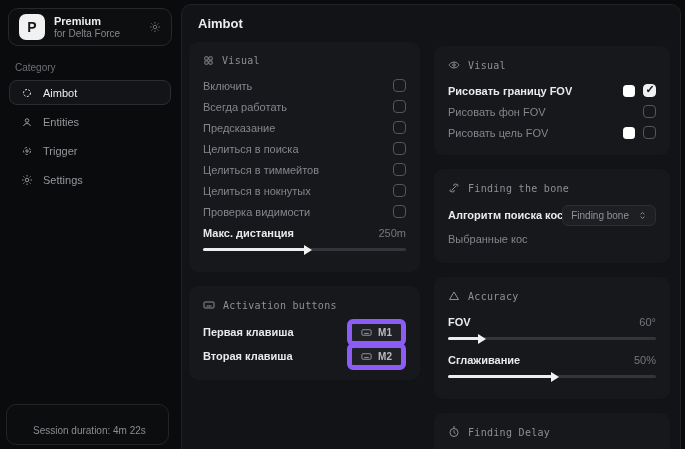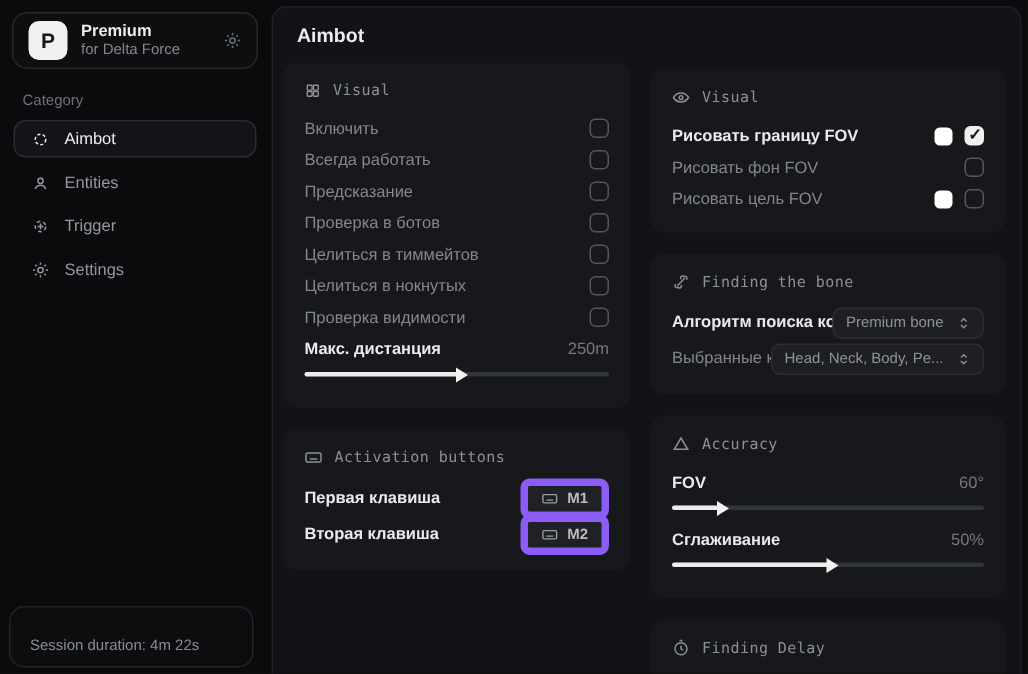--- a/index.html
+++ b/index.html
@@ -33,21 +33,21 @@
   .nav-item {
     height:25px; display:flex; align-items:center; gap:10px;
     padding:0 11px; margin-bottom:4px; border-radius:8px;
     border:1px solid transparent; color:#94979c; font-size:11px; cursor:pointer;
   }
   .nav-item.active { border-color:#2b2d32; background:#131417; color:#ededee; }
   .nav-item .ic { display:flex; color:inherit; }
   .session-box {
     position:absolute; left:6px; bottom:4px; width:163px; height:41px;
     border:1px solid #222428; border-radius:10px;
-    display:flex; align-items:flex-end; padding:0 0 8px 13px;
+    display:flex; align-items:flex-end; padding:0 0 8px 26px;
     font-size:10px; color:#8a8d92; background:#0c0d0f;
   }
   
   .main {
     position:absolute; left:181px; top:4px; width:500px; height:456px;
     background:#121316; border:1px solid #1f2125; border-radius:10px;
     padding:11px 0 0 0;
   }
   .page-title { font-size:13px; font-weight:bold; color:#ededee; margin:0 0 11px 16px; }
   .cols { display:flex; gap:14px; padding:0 10px 0 7px; }
@@ -196,21 +196,21 @@
         </div>
         <div class="row">
           <span class="lbl">Всегда работать</span>
           <span class="checkbox"></span>
         </div>
         <div class="row">
           <span class="lbl">Предсказание</span>
           <span class="checkbox"></span>
         </div>
         <div class="row">
-          <span class="lbl">Проверка в ботов</span>
+          <span class="lbl">Целиться в поиска</span>
           <span class="checkbox"></span>
         </div>
         <div class="row">
           <span class="lbl">Целиться в тиммейтов</span>
           <span class="checkbox"></span>
         </div>
         <div class="row">
           <span class="lbl">Целиться в нокнутых</span>
           <span class="checkbox"></span>
         </div>
@@ -305,38 +305,30 @@
           <span class="ic">
             <svg width="12" height="12" viewBox="0 0 24 24" fill="none" stroke="currentColor" stroke-width="2">
                 <path d="M7 17l10-10M5 15a2.5 2.5 0 103 4 2.5 2.5 0 104-3M19 9a2.5 2.5 0 10-3-4 2.5 2.5 0 10-4 3"></path>
               </svg>
           </span>
           <span>Finding the bone</span>
         </div>
         <div class="row bright tall">
           <span class="lbl">Алгоритм поиска кост</span>
           <span class="dropdown">
-            <span>Premium bone</span>
+            <span>Finding bone</span>
             <span class="ic">
               <svg width="9" height="9" viewBox="0 0 24 24" fill="none" stroke="currentColor" stroke-width="2.5">
                   <path d="M7 9l5-5 5 5M7 15l5 5 5-5"></path>
                 </svg>
             </span>
           </span>
         </div>
         <div class="row tall">
           <span class="lbl">Выбранные кос</span>
-          <span class="dropdown">
-            <span>Head, Neck, Body, Pe...</span>
-            <span class="ic">
-              <svg width="9" height="9" viewBox="0 0 24 24" fill="none" stroke="currentColor" stroke-width="2.5">
-                  <path d="M7 9l5-5 5 5M7 15l5 5 5-5"></path>
-                </svg>
-            </span>
-          </span>
         </div>
       </div>
 
       <div class="card">
         <div class="card-header">
           <span class="ic">
             <svg width="12" height="12" viewBox="0 0 24 24" fill="none" stroke="currentColor" stroke-width="2">
                 <path d="M12 4L21 19H3z"></path>
               </svg>
           </span>

